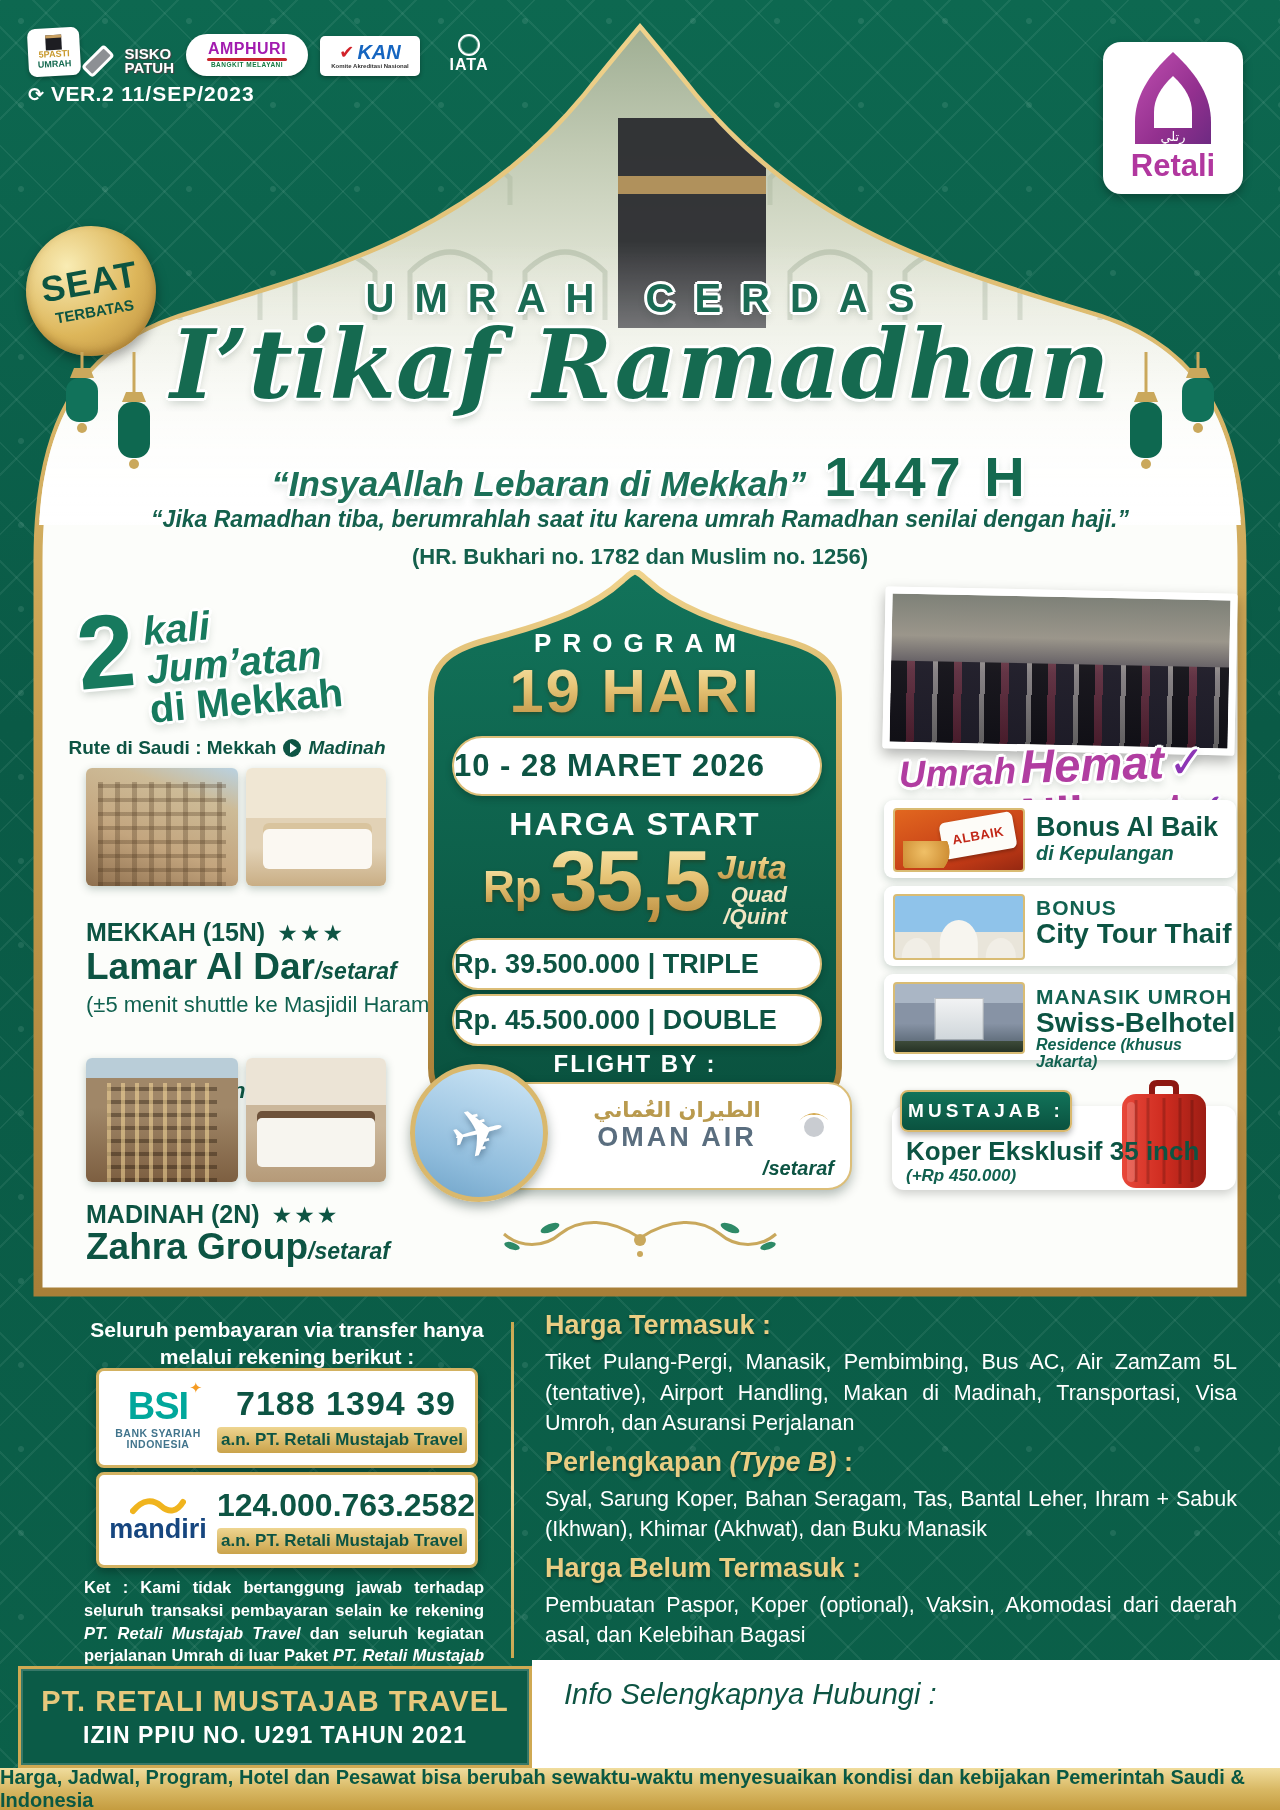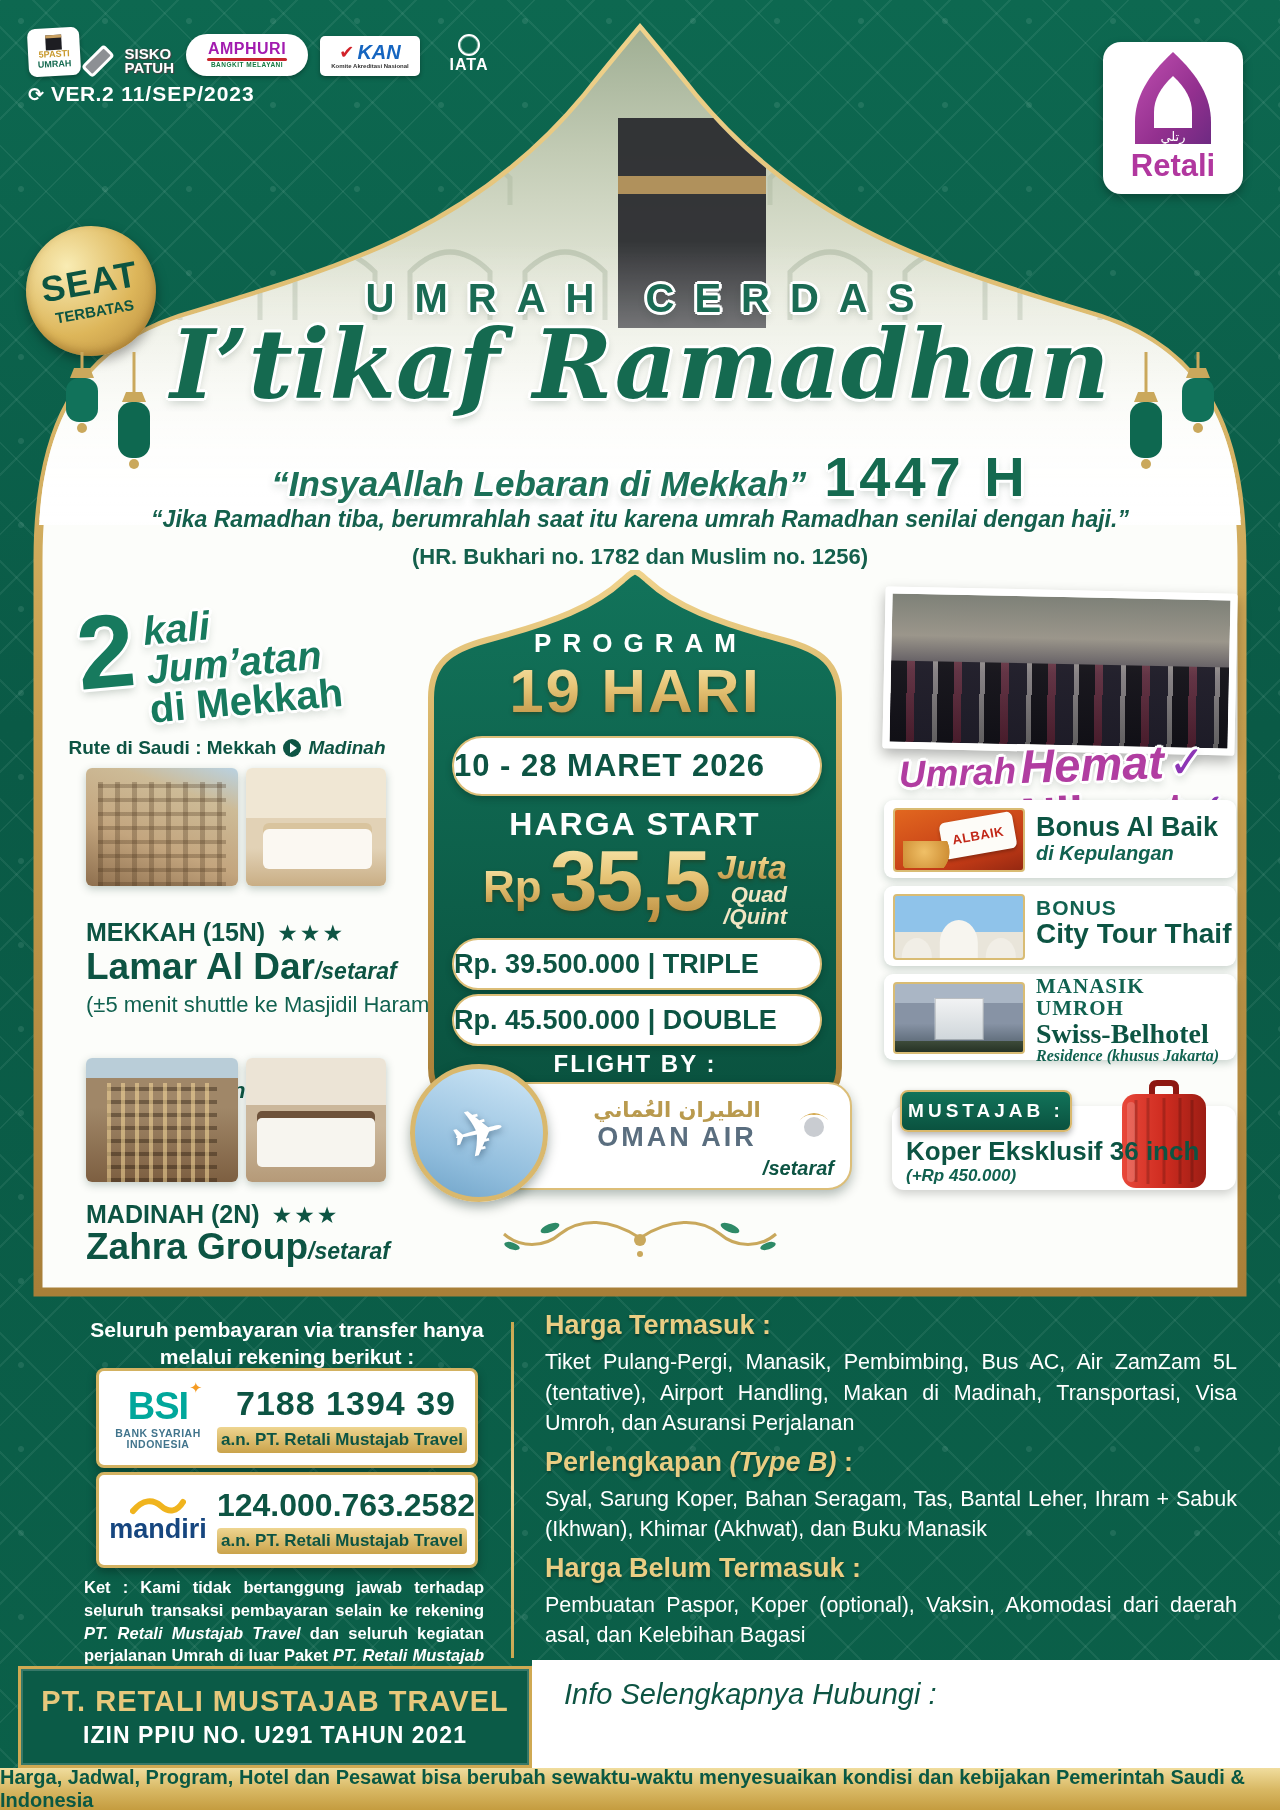--- a/index.html
+++ b/index.html
@@ -331,21 +331,21 @@
   </div>
   <div class="card" style="left:884px;top:886px;width:352px;height:80px;">
     <div class="thumb ph-thaif" style="width:128px;height:62px;"></div>
     <div style="margin-left:152px;padding-top:10px;line-height:1.1;">
       <div style="font-size:21px;font-weight:700;color:#116250;letter-spacing:1px;">BONUS</div>
       <div style="font-size:28px;font-weight:800;color:#0d5443;">City Tour Thaif</div>
     </div>
   </div>
   <div class="card" style="left:884px;top:974px;width:352px;height:86px;">
     <div class="thumb ph-belhotel" style="width:128px;height:68px;"></div>
-    <div style="margin-left:152px;padding-top:1px;line-height:1.05;font-family:Liberation Serif, serif;">
+    <div style="margin-left:152px;padding-top:12px;line-height:1.05;">
       <div style="font-size:21px;font-weight:600;color:#116250;letter-spacing:1px;">MANASIK UMROH</div>
       <div style="font-size:28px;font-weight:800;color:#0d5443;">Swiss-Belhotel</div>
       <div style="font-size:16px;font-weight:600;font-style:italic;color:#116250;">Residence (khusus Jakarta)</div>
     </div>
   </div>
 
   <div class="abs" style="left:892px;top:1106px;width:344px;height:84px;background:#fff;border-radius:12px;box-shadow:0 4px 10px rgba(0,0,0,.18);"></div>
   <svg class="abs" style="left:1118px;top:1080px;" width="92" height="112" viewBox="0 0 92 112">
     <defs>
         <linearGradient id="redg" x1="0" y1="0" x2="1" y2="0">
@@ -362,21 +362,21 @@
       <line x1="46" y1="18" x2="46" y2="104"></line>
         <line x1="62" y1="18" x2="62" y2="104"></line>
       <line x1="74" y1="20" x2="74" y2="102"></line>
     </g>
     <rect x="9" y="22" width="8" height="80" rx="4" fill="rgba(255,255,255,.18)"></rect>
   </svg>
   <div class="abs" style="left:900px;top:1090px;width:168px;height:38px;background:linear-gradient(180deg,#12735a,#0a523f);
        border:2px solid #d9b86d;border-radius:8px;display:flex;align-items:center;justify-content:center;box-shadow:0 3px 6px rgba(0,0,0,.3);">
     <span style="color:#fff;font-weight:800;font-size:19px;letter-spacing:4px;">MUSTAJAB :</span>
   </div>
-  <div class="abs" style="left:906px;top:1136px;font-size:26px;font-weight:800;color:#0d5443;">Koper Eksklusif 36 inch</div>
+  <div class="abs" style="left:906px;top:1136px;font-size:26px;font-weight:800;color:#0d5443;">Koper Eksklusif 35 inch</div>
   <div class="abs" style="left:906px;top:1166px;font-size:17px;font-weight:700;font-style:italic;color:#116250;">(+Rp 450.000)</div>
 
   <div class="abs" style="left:64px;top:1316px;width:446px;text-align:center;color:#fff;font-weight:800;font-size:21px;line-height:1.3;">
     <div>Seluruh pembayaran via transfer hanya</div>
     <div>melalui rekening berikut :</div>
   </div>
 
   <div class="paycard" style="left:96px;top:1368px;width:376px;height:94px;">
     <div style="width:118px;text-align:center;line-height:1;">
       <span style="position:relative;display:inline-block;">

